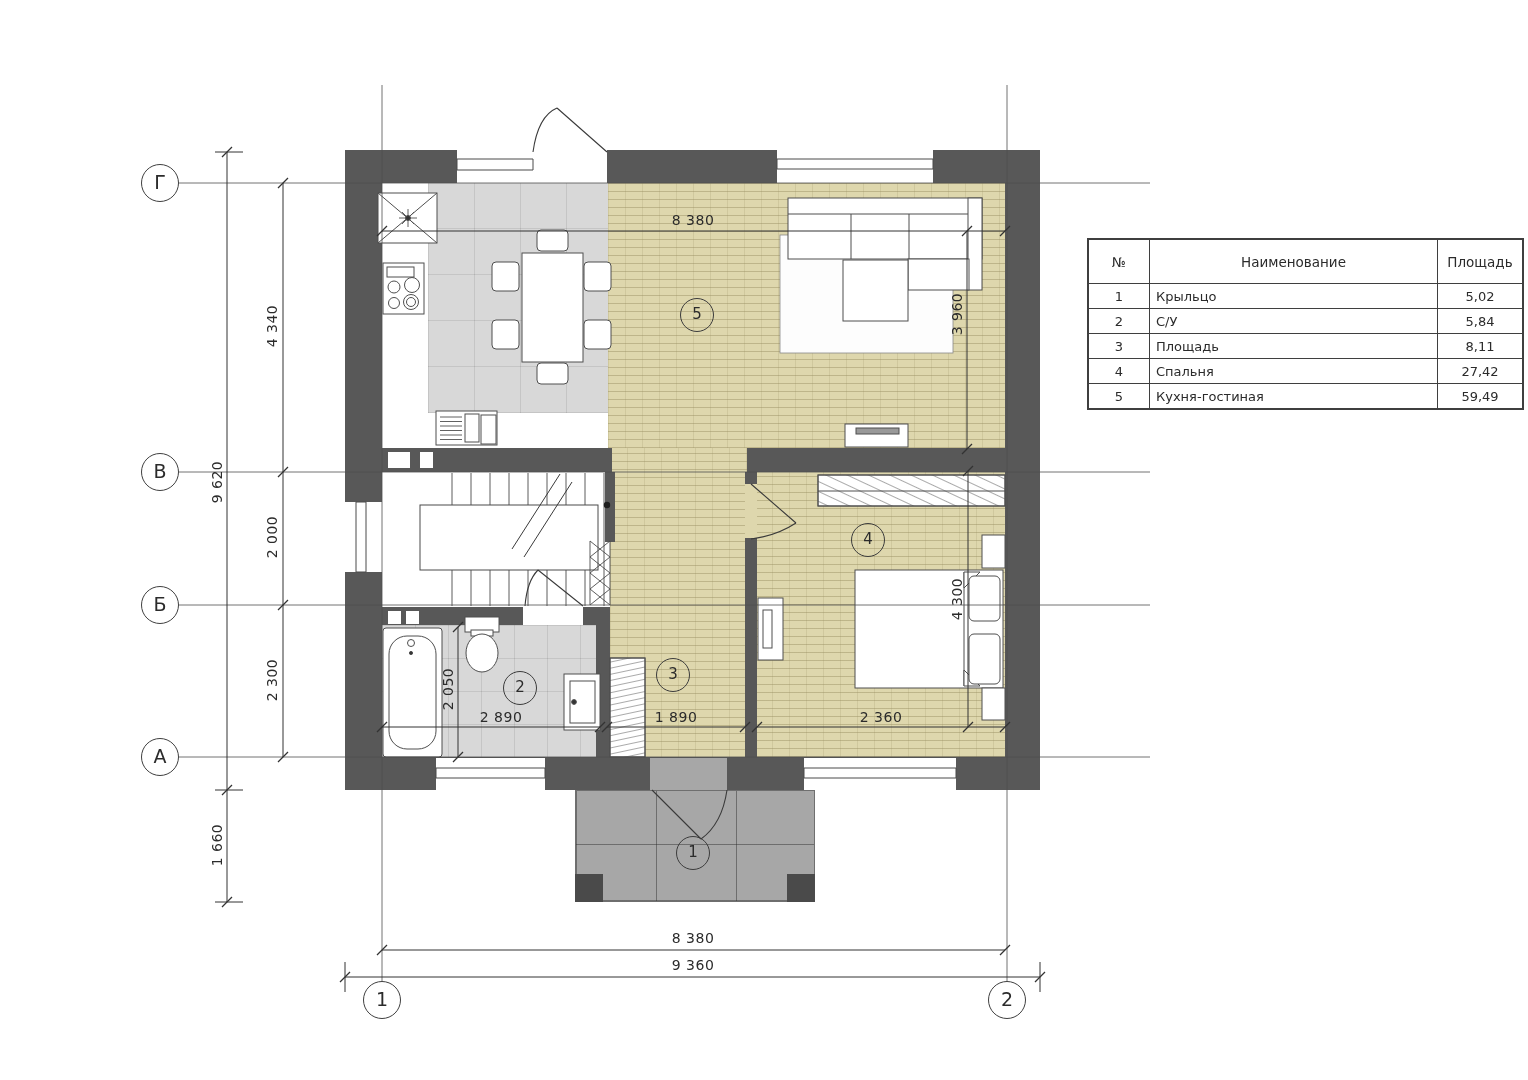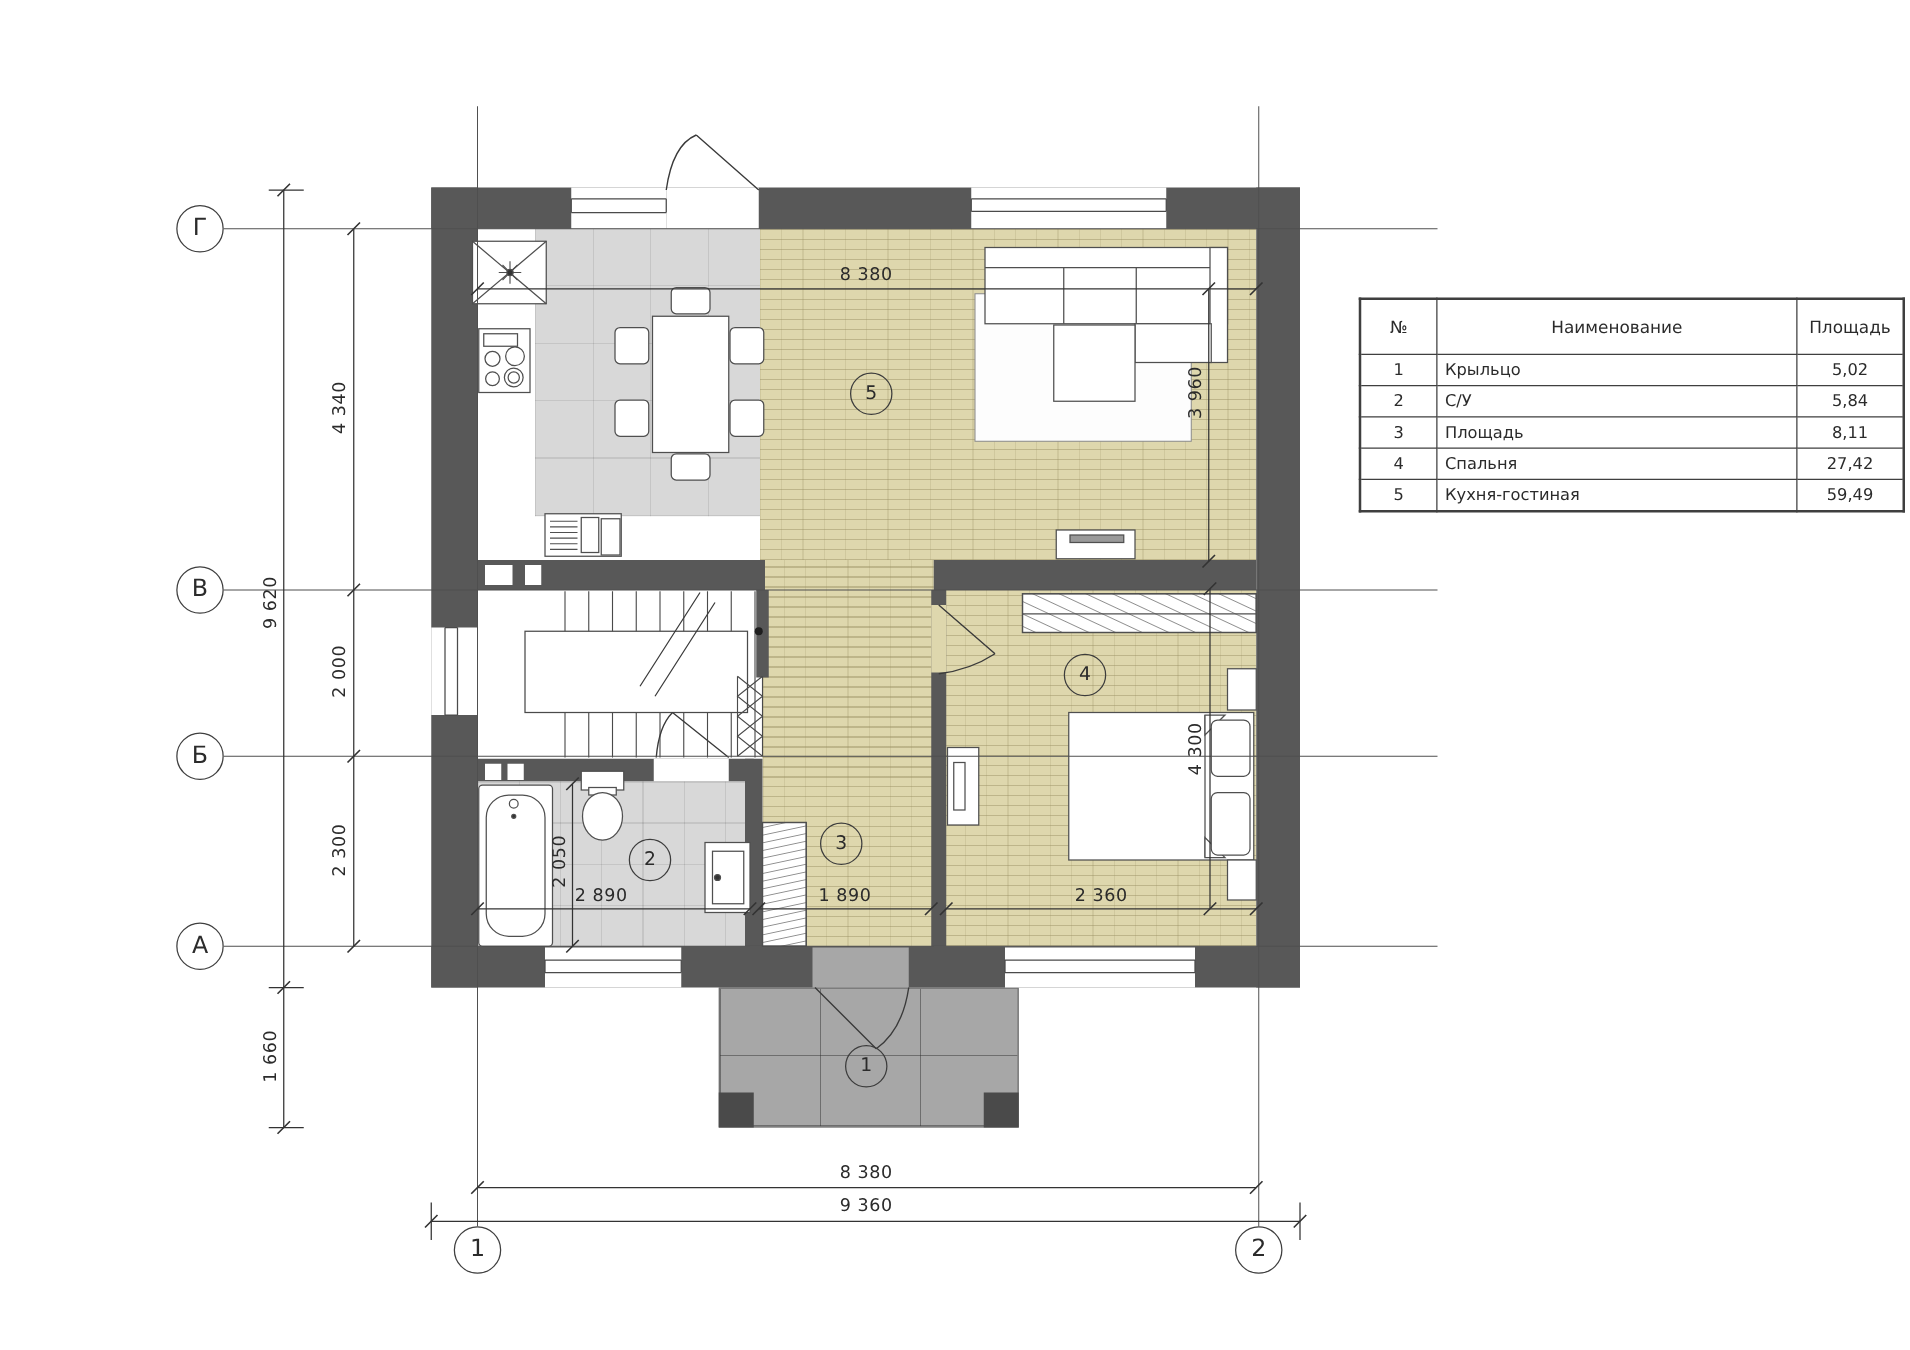--- a/index.html
+++ b/index.html
@@ -249,21 +249,21 @@
   <div class="dim" style="left:653px;top:930px;width:80px;">8 380</div>
   <div class="dim" style="left:653px;top:957px;width:80px;">9 360</div>
   <div class="dim v" style="left:177px;top:474px;width:80px;">9 620</div>
   <div class="dim v" style="left:232px;top:318px;width:80px;">4 340</div>
   <div class="dim v" style="left:232px;top:529px;width:80px;">2 000</div>
   <div class="dim v" style="left:232px;top:672px;width:80px;">2 300</div>
   <div class="dim v" style="left:177px;top:837px;width:80px;">1 660</div>
   <div class="dim v" style="left:917px;top:306px;width:80px;">3 960</div>
   <div class="dim v" style="left:917px;top:591px;width:80px;">4 300</div>
   <div class="dim v" style="left:408px;top:681px;width:80px;">2 050</div>
-  <div class="dim" style="left:430px;top:709px;width:80px;padding-left:11px;">2 890</div>
+  <div class="dim" style="left:450px;top:709px;width:80px;padding-left:11px;">2 890</div>
   <div class="dim" style="left:636px;top:709px;width:80px;">1 890</div>
   <div class="dim" style="left:841px;top:709px;width:80px;">2 360</div>
 
   <table id="legend">
     <tbody>
         <tr>
       <th class="c-num">№</th>
       <th class="c-name">Наименование</th>
       <th class="c-area">Площадь</th>
     </tr>

